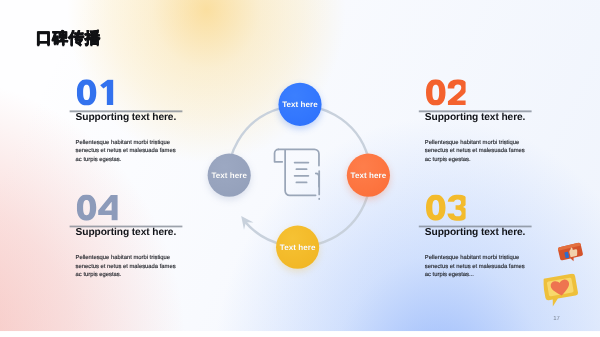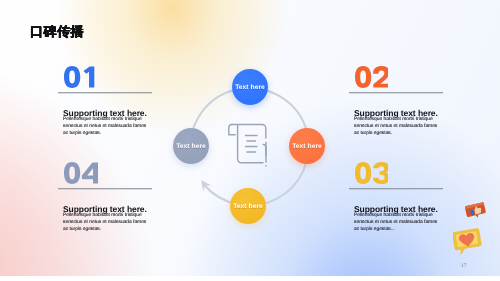--- a/index.html
+++ b/index.html
@@ -19,21 +19,21 @@
   
   .title{position:absolute;left:30px;top:26px;font-size:13.2px;line-height:13px;color:#101114;
          font-family:"DejaVu Sans",sans-serif;font-weight:bold;letter-spacing:0.35px;
          text-shadow:0.32px 0 0 #101114, -0.32px 0 0 #101114, 0 0.3px 0 #101114, 0 -0.3px 0 #101114;opacity:0.999;}
 
   
   .blk{position:absolute;width:100px;}
   .blk .numwrap{position:absolute;left:6px;top:0;}
   .blk .rule{position:absolute;left:0;top:26px;height:2px;width:93.5px;
              background:linear-gradient(180deg,rgba(120,128,140,0.72) 0%,rgba(120,128,140,0.72) 50%,rgba(150,156,166,0.33) 50%,rgba(150,156,166,0.33) 100%);}
-  .blk .sub{opacity:0.999;position:absolute;left:5px;top:42px;font-size:8.5px;line-height:10px;font-weight:bold;color:#111318;
+  .blk .sub{opacity:0.999;position:absolute;left:5px;top:26px;font-size:8.5px;line-height:10px;font-weight:bold;color:#111318;
             white-space:nowrap;letter-spacing:-0.08px;text-align:center;}
   .blk .body{opacity:0.999;position:absolute;left:5px;top:50px;font-size:4.85px;line-height:7.1px;color:#23262c;width:84px;
              letter-spacing:0.01px;-webkit-text-stroke:0.12px #23262c;}
 
   #b1{left:58px;top:66px;}
   #b2{left:349px;top:66px;}
   #b4{left:58px;top:162px;}
   #b3{left:349px;top:162px;}
 
   

